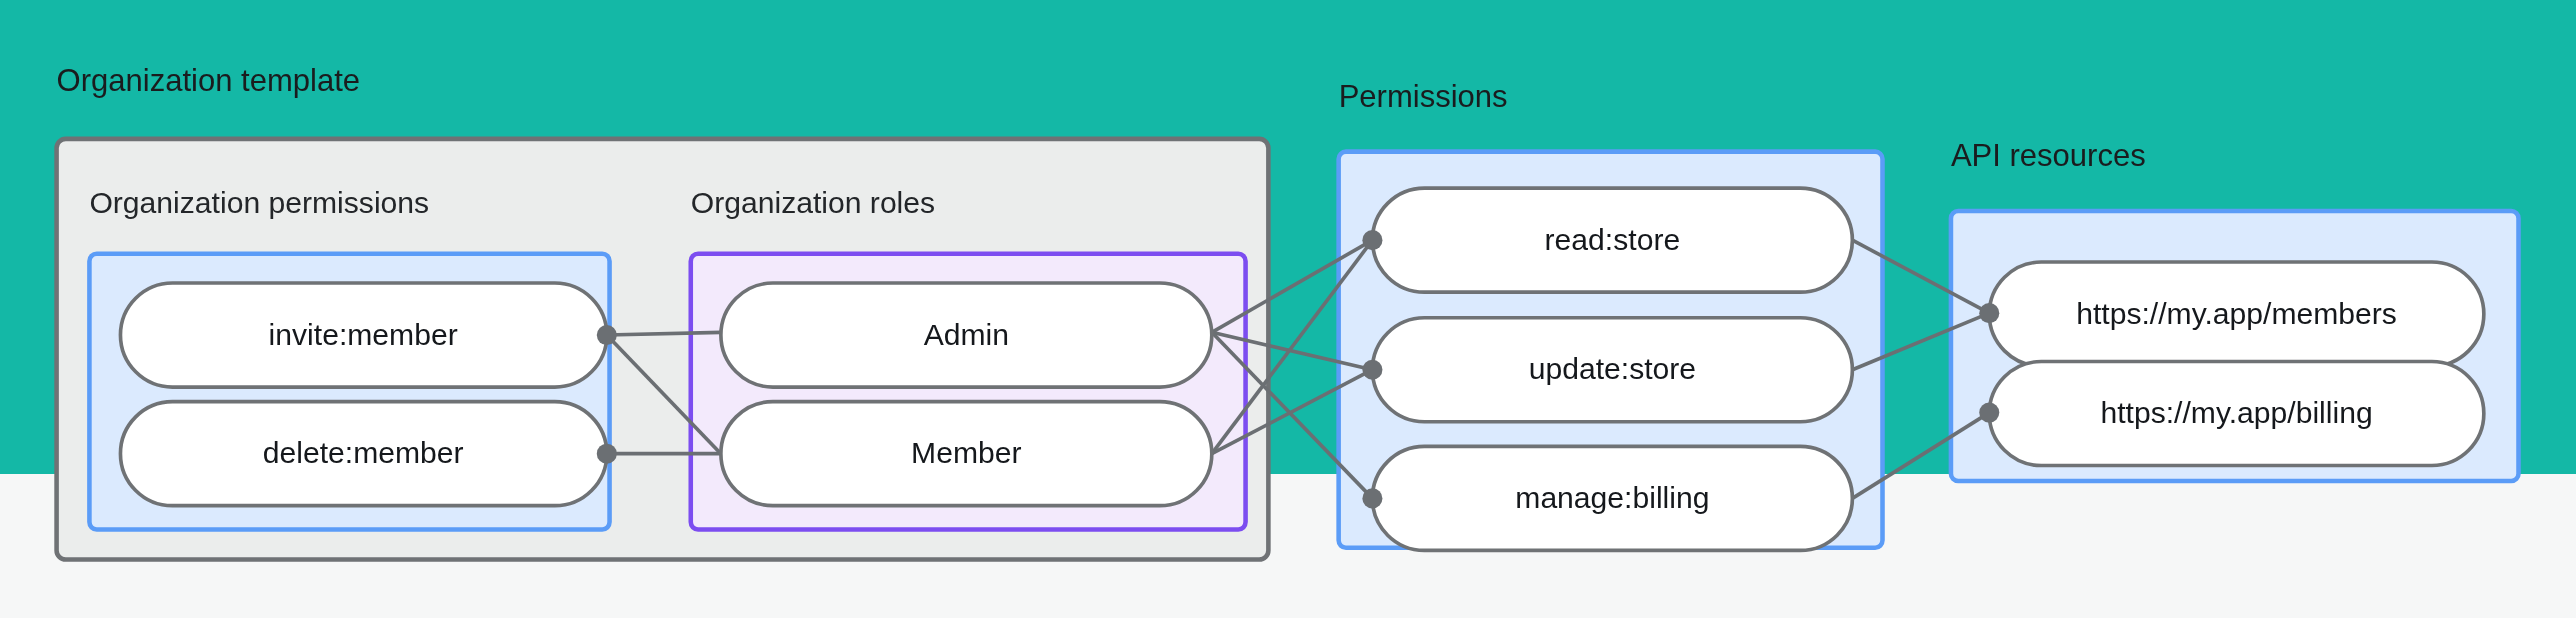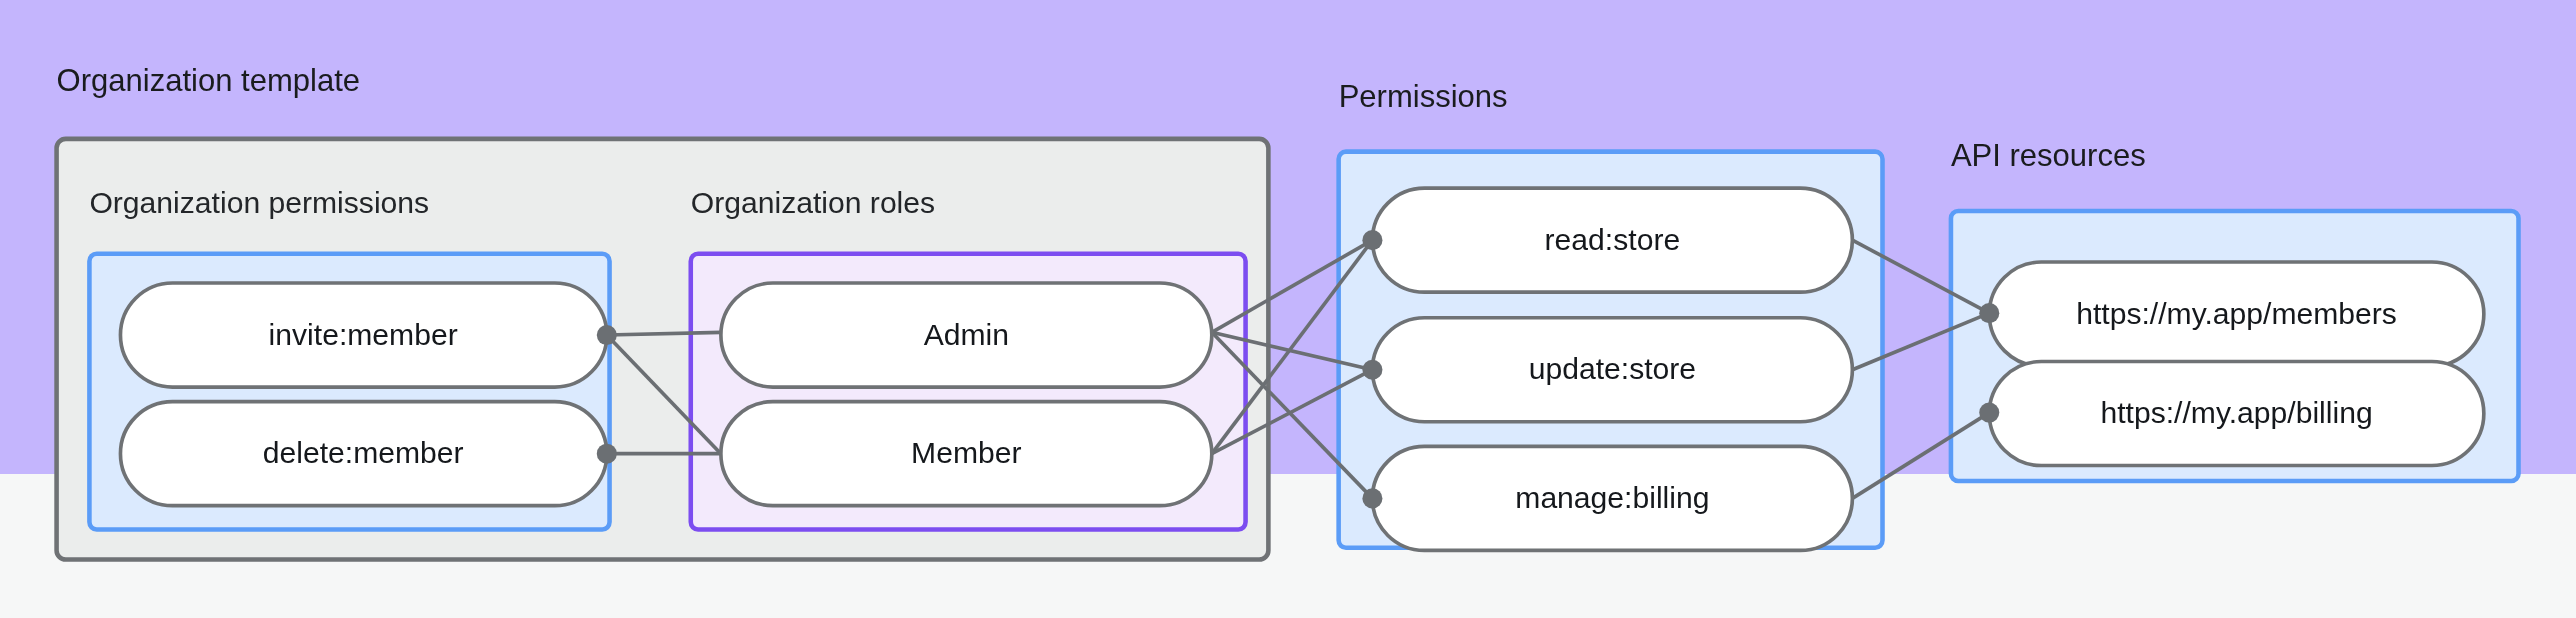--- a/index.html
+++ b/index.html
@@ -11,21 +11,21 @@
     width: 2576px;
     height: 619px;
     font-family: "Liberation Sans", sans-serif;
     overflow: hidden;
     position: relative;
   }
   #stage {
     position: relative;
     width: 2576px;
     height: 474px;
-    background: #c4b5fd;
+    background: #14b8a6;
   }
   svg#diagram {
     position: absolute;
     top: 0;
     left: 0;
     width: 2576px;
     height: 619px;
   }
   .grp-title {
     font-size: 34px;

